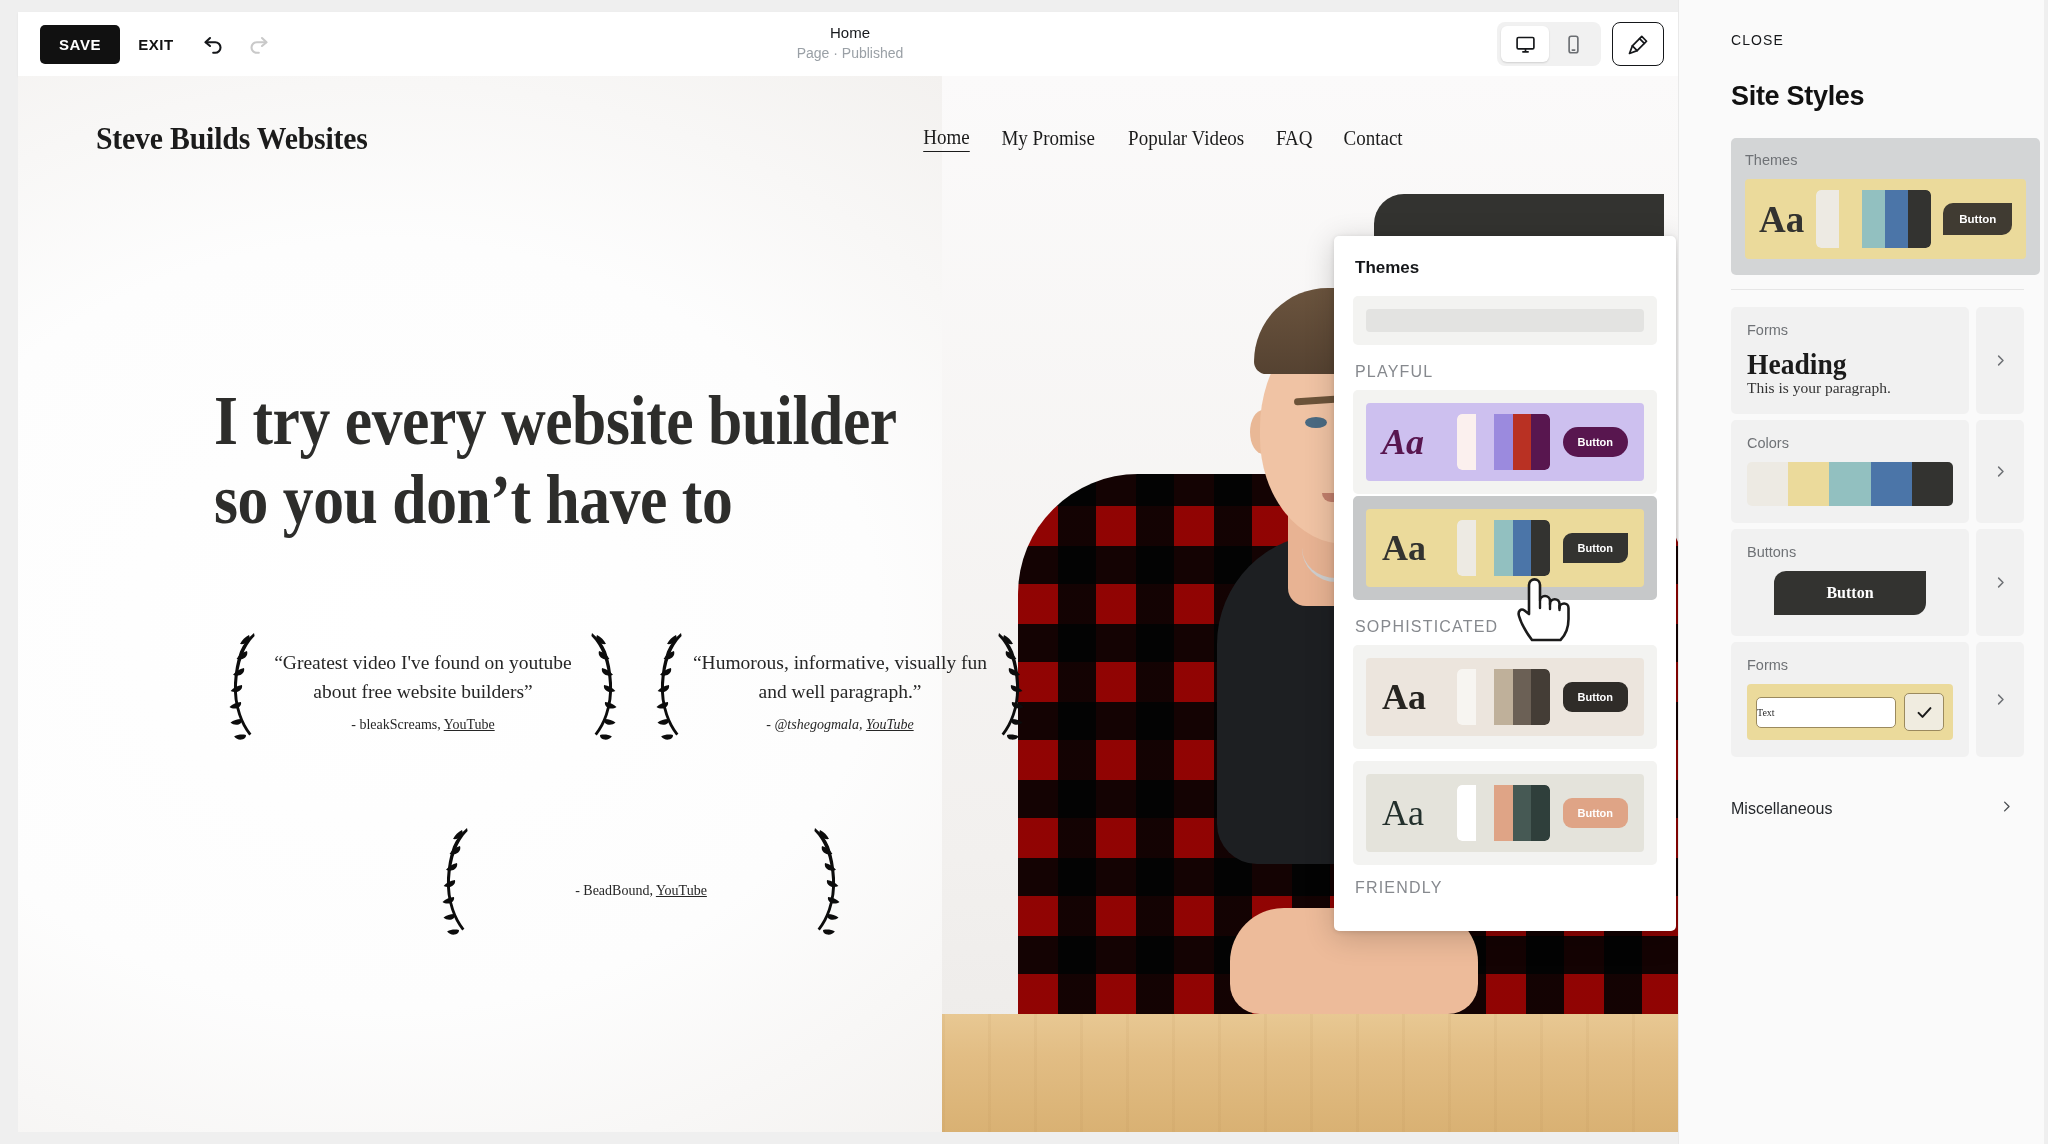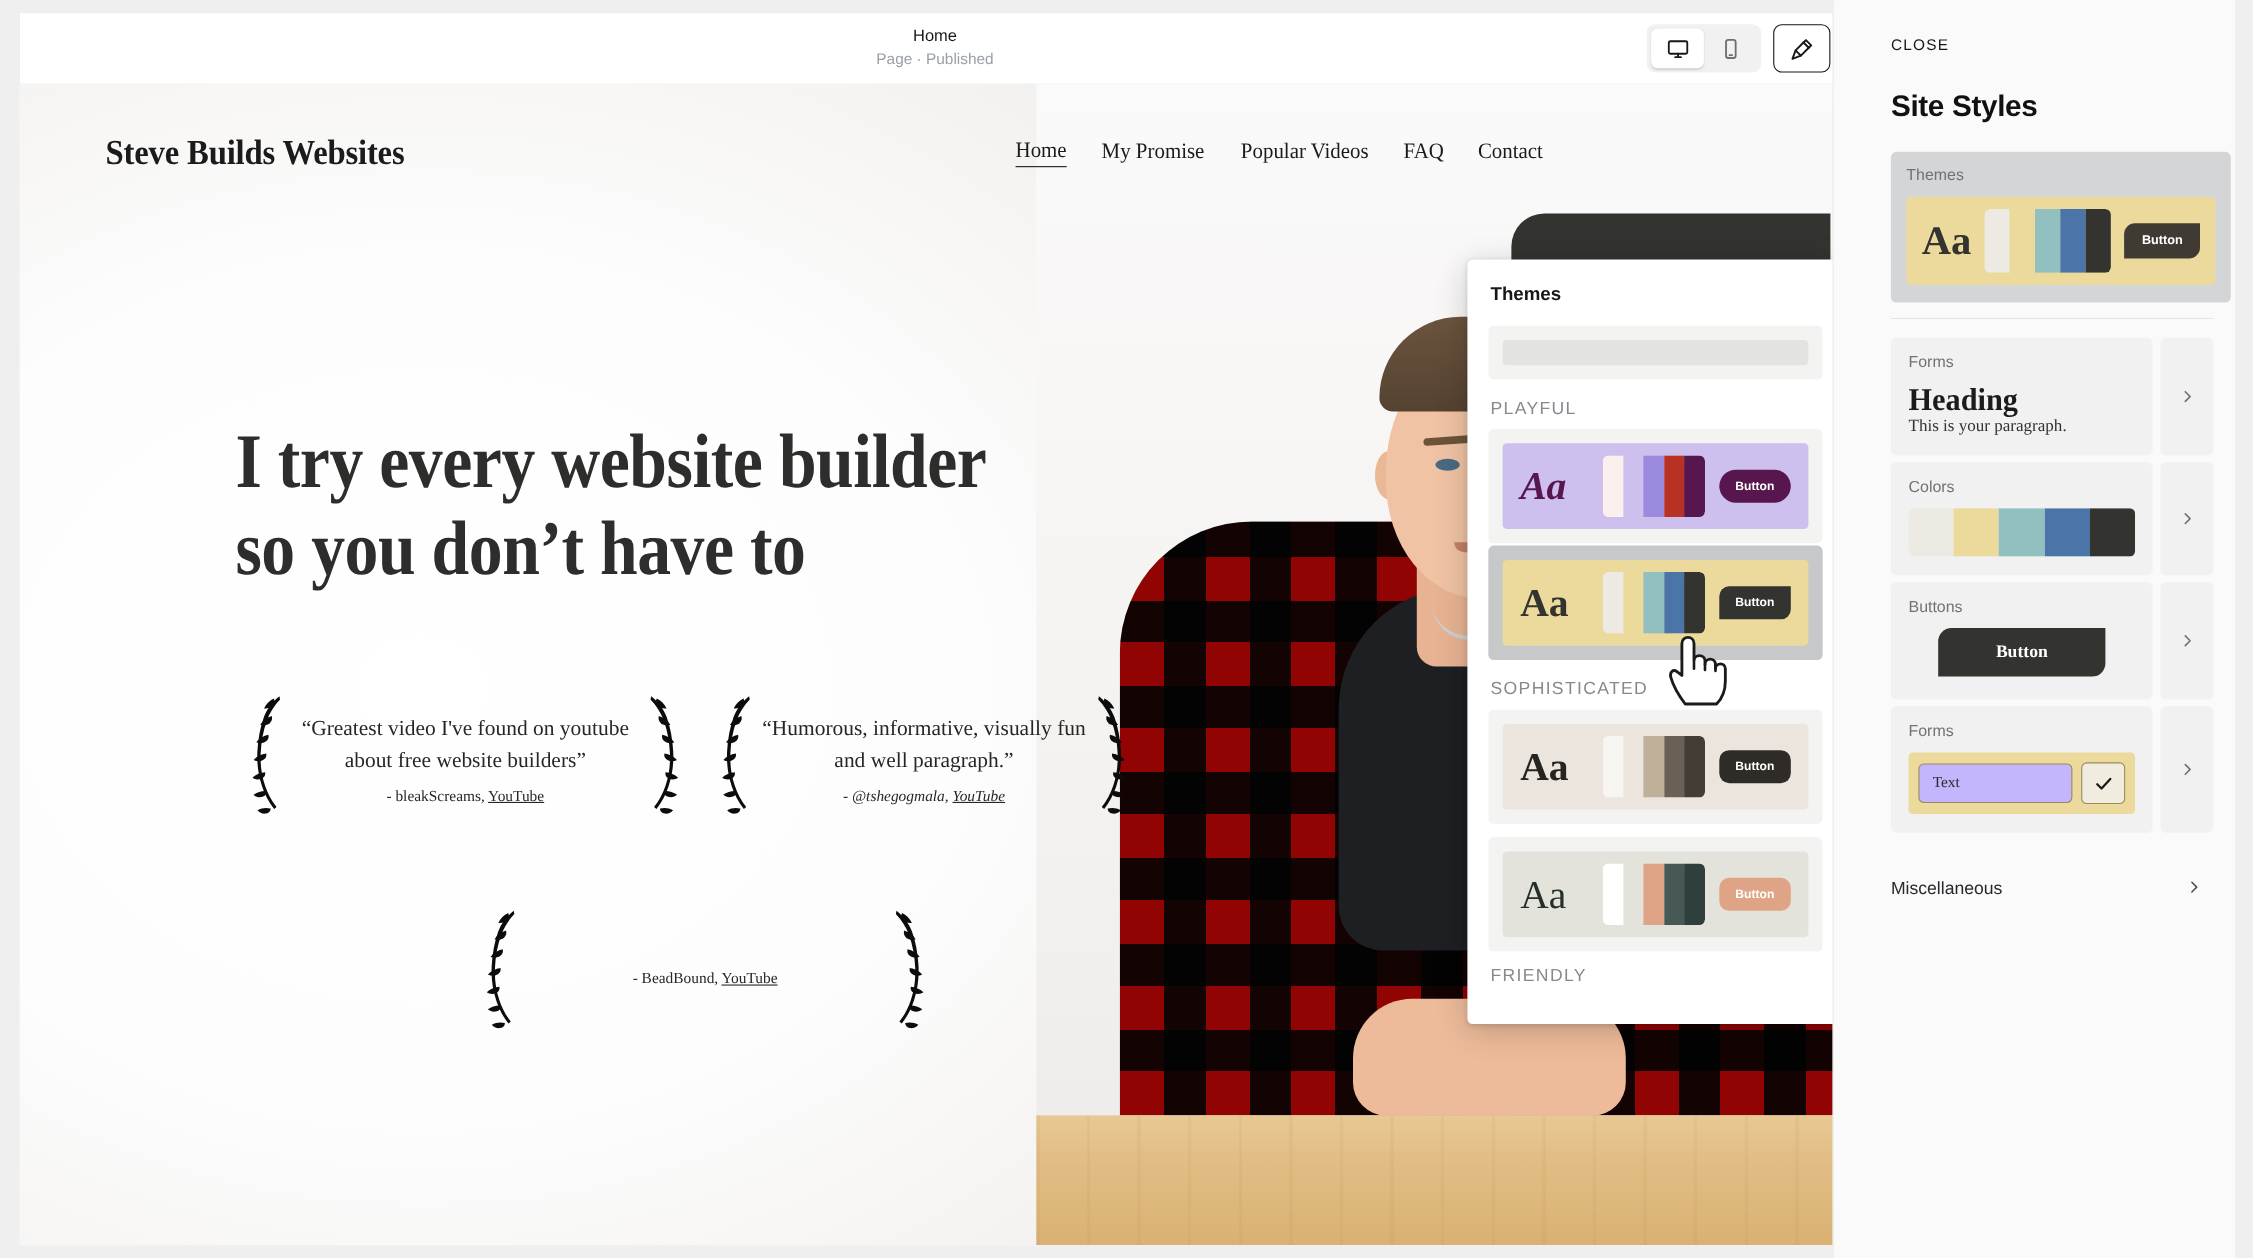--- a/index.html
+++ b/index.html
@@ -234,21 +234,21 @@
   .theme-btn {
     margin-left: auto; font-size: 11px; font-weight: 700;
     padding: 9px 15px; color: #fff; white-space: nowrap;
   }
 
   
   #cursor { position: absolute; left: 1498px; top: 492px; width: 56px; height: 74px; pointer-events: none; }
 
   
   #styles-panel {
-    position: absolute; right: 16px; top: 0; width: 366px; height: 1144px;
+    position: absolute; right: 4px; top: 0; width: 366px; height: 1144px;
     background: #fafafa; border-left: 1px solid #e9e9e9;
   }
   #close-btn {
     background: none; border: none; cursor: pointer;
     font-size: 14px; font-weight: 400; letter-spacing: 1.1px;
     color: #15171a; padding: 32px 0 0 52px; display: block;
     font-family: "Liberation Sans", sans-serif;
   }
   #panel-title {
     font-size: 27px; font-weight: 700; color: #111;
@@ -285,23 +285,23 @@
     background: #333330; color: #fff; font-family: "Liberation Serif", serif;
     font-weight: 700; font-size: 16px; text-align: center;
     padding: 13px 0; width: 152px; margin: 6px auto 4px auto;
     border-radius: 12px 0 12px 0;
   }
   .form-preview {
     background: #ebda9b; border-radius: 4px; padding: 9px;
     display: flex; gap: 8px; align-items: center;
   }
   .form-input {
-    flex: 1; background: #c4b5fd; border: 1.5px solid #9b8a5e;
-    border-radius: 5px; padding: 9px 12px;
-    font-family: "Liberation Serif", serif; font-size: 14px; color: #2b2b2b;
+    flex: 1; background: #ffffff; border: 1.5px solid #9b8a5e;
+    border-radius: 5px; padding: 9px 0;
+    font-family: "Liberation Serif", serif; font-size: 10px; color: #2b2b2b;
   }
   .form-check {
     width: 40px; height: 38px; background: #f0ece0;
     border: 1.5px solid #9b8a5e; border-radius: 5px;
     display: flex; align-items: center; justify-content: center;
   }
   .misc-row {
     display: flex; align-items: center; justify-content: space-between;
     padding: 36px 30px 0 52px; cursor: pointer;
   }
@@ -317,20 +317,36 @@
     margin-left: auto; font-size: 11.5px; font-weight: 700;
     color: #fff; padding: 10px 16px; white-space: nowrap;
   }
 </style>
 </head>
 <body>
 
 <div id="app">
 
   <div id="topbar">
+    <div class="tb-left">
+      <button id="save-btn">SAVE</button>
+      <button id="exit-btn">EXIT</button>
+      <button class="icon-btn">
+        <svg width="24" height="24" viewBox="0 0 24 24" fill="none" stroke="#15171a" stroke-width="2.1" stroke-linecap="round" stroke-linejoin="round">
+          <path d="M8 6L3.5 10.2L8 14"></path>
+            <path d="M3.8 10.2h9.4a5.3 5.3 0 0 1 0 10.6h-2"></path>
+        </svg>
+      </button>
+      <button class="icon-btn">
+        <svg width="24" height="24" viewBox="0 0 24 24" fill="none" stroke="#c9c9c9" stroke-width="2.1" stroke-linecap="round" stroke-linejoin="round">
+          <path d="M16 6l4.5 4.2L16 14"></path>
+            <path d="M20.2 10.2h-9.4a5.3 5.3 0 0 0 0 10.6h2"></path>
+        </svg>
+      </button>
+    </div>
 
     <div class="tb-center">
       <div id="page-title-text">Home</div>
       <div id="page-status-text">Page · Published</div>
     </div>
 
     <div class="tb-right">
       <div id="device-toggle">
         <button class="device-opt active">
           <svg width="21" height="21" viewBox="0 0 24 24" fill="none" stroke="#15171a" stroke-width="1.9" stroke-linecap="round" stroke-linejoin="round">

